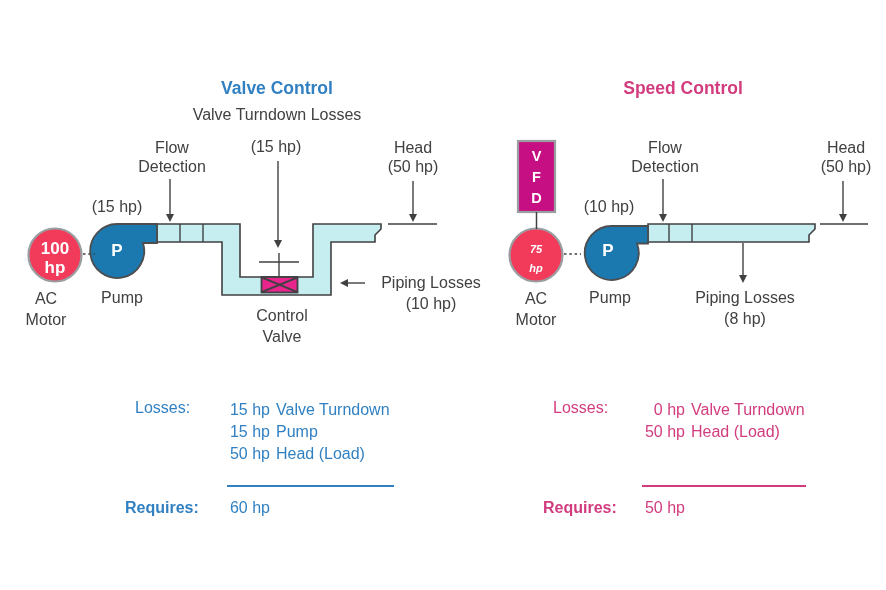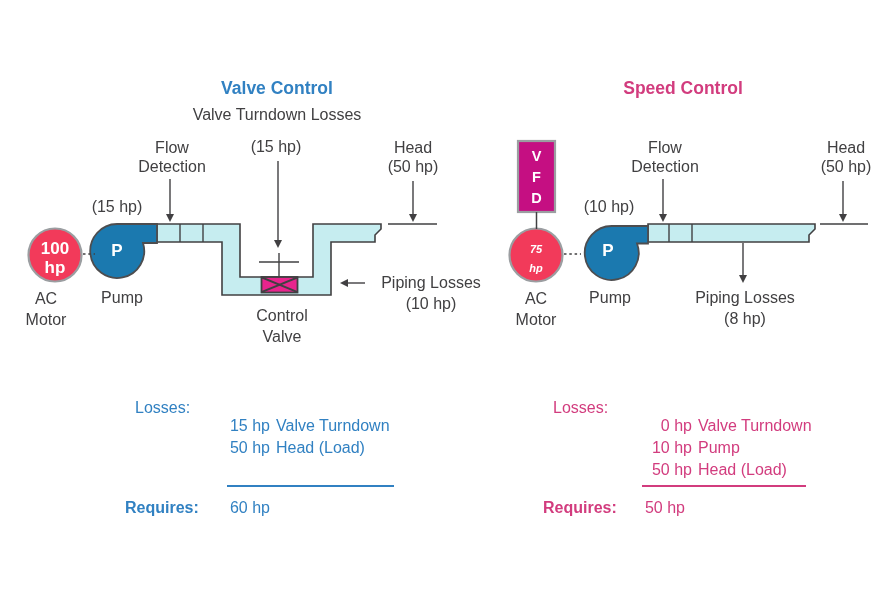--- a/index.html
+++ b/index.html
@@ -31,21 +31,21 @@
   .vfdbox{fill:var(--vfd-fill);stroke:var(--outline-gray);stroke-width:2.2;}
   .valve{fill:var(--valve-fill);stroke:var(--line-dark);stroke-width:1.8;}
   .vx{stroke:var(--line-dark);stroke-width:2;stroke-linecap:square;}
   .arrow{stroke:var(--line-dark);stroke-width:1.4;fill:none;}
   .ahead{fill:var(--line-dark);stroke:none;}
   .dash{stroke:var(--line-dark);stroke-width:1.5;stroke-dasharray:2.5 2.8;fill:none;}
   .hline{stroke:var(--line-dark);stroke-width:1.5;}
   
   .loss-block{position:absolute;width:330px;font-size:16px;}
   .loss-label{position:absolute;left:0;top:0;margin-left:10px;}
-  .loss-items{position:absolute;left:103px;top:16px;}
+  .loss-items{position:absolute;left:103px;top:0;}
   .loss-row{height:22px;line-height:22px;white-space:nowrap;}
   .amt{display:inline-block;width:42px;text-align:right;}
   .loss-row .txt{margin-left:6px;}
   .sum-rule{position:absolute;left:102px;top:86px;width:167px;border-top:2px solid currentColor;}
   .req-label{position:absolute;left:0;top:98px;line-height:22px;font-weight:bold;}
   .req-value{position:absolute;left:103px;top:98px;line-height:22px;}
 </style>
 </head>
 <body>
 
@@ -137,38 +137,38 @@
   <div class="lbl lh21" style="left:685px;top:287px;width:120px;">Piping Losses
 (8 hp)</div>
 
   <div class="loss-block blue" style="left:125px;top:399px;">
     <div class="loss-label">Losses:</div>
     <div class="loss-items">
       <div class="loss-row">
         <span class="amt">15 hp</span><span class="txt">Valve Turndown</span>
       </div>
       <div class="loss-row">
+        <span class="amt">15 hp</span><span class="txt">Pump</span>
+      </div>
+      <div class="loss-row">
         <span class="amt">50 hp</span><span class="txt">Head (Load)</span>
       </div>
     </div>
     <div class="sum-rule"></div>
     <div class="req-label">Requires:</div>
     <div class="req-value">
       <span class="amt">60 hp</span>
     </div>
   </div>
 
   <div class="loss-block pink" style="left:543px;top:399px;">
     <div class="loss-label">Losses:</div>
-    <div class="loss-items" style="left:100px;margin-left:7px;">
+    <div class="loss-items" style="left:100px;">
       <div class="loss-row">
         <span class="amt">0 hp</span><span class="txt">Valve Turndown</span>
-      </div>
-      <div class="loss-row">
-        <span class="amt">10 hp</span><span class="txt">Pump</span>
       </div>
       <div class="loss-row">
         <span class="amt">50 hp</span><span class="txt">Head (Load)</span>
       </div>
     </div>
     <div class="sum-rule" style="left:99px;width:164px;"></div>
     <div class="req-label">Requires:</div>
     <div class="req-value" style="left:100px;">
       <span class="amt">50 hp</span>
     </div>

